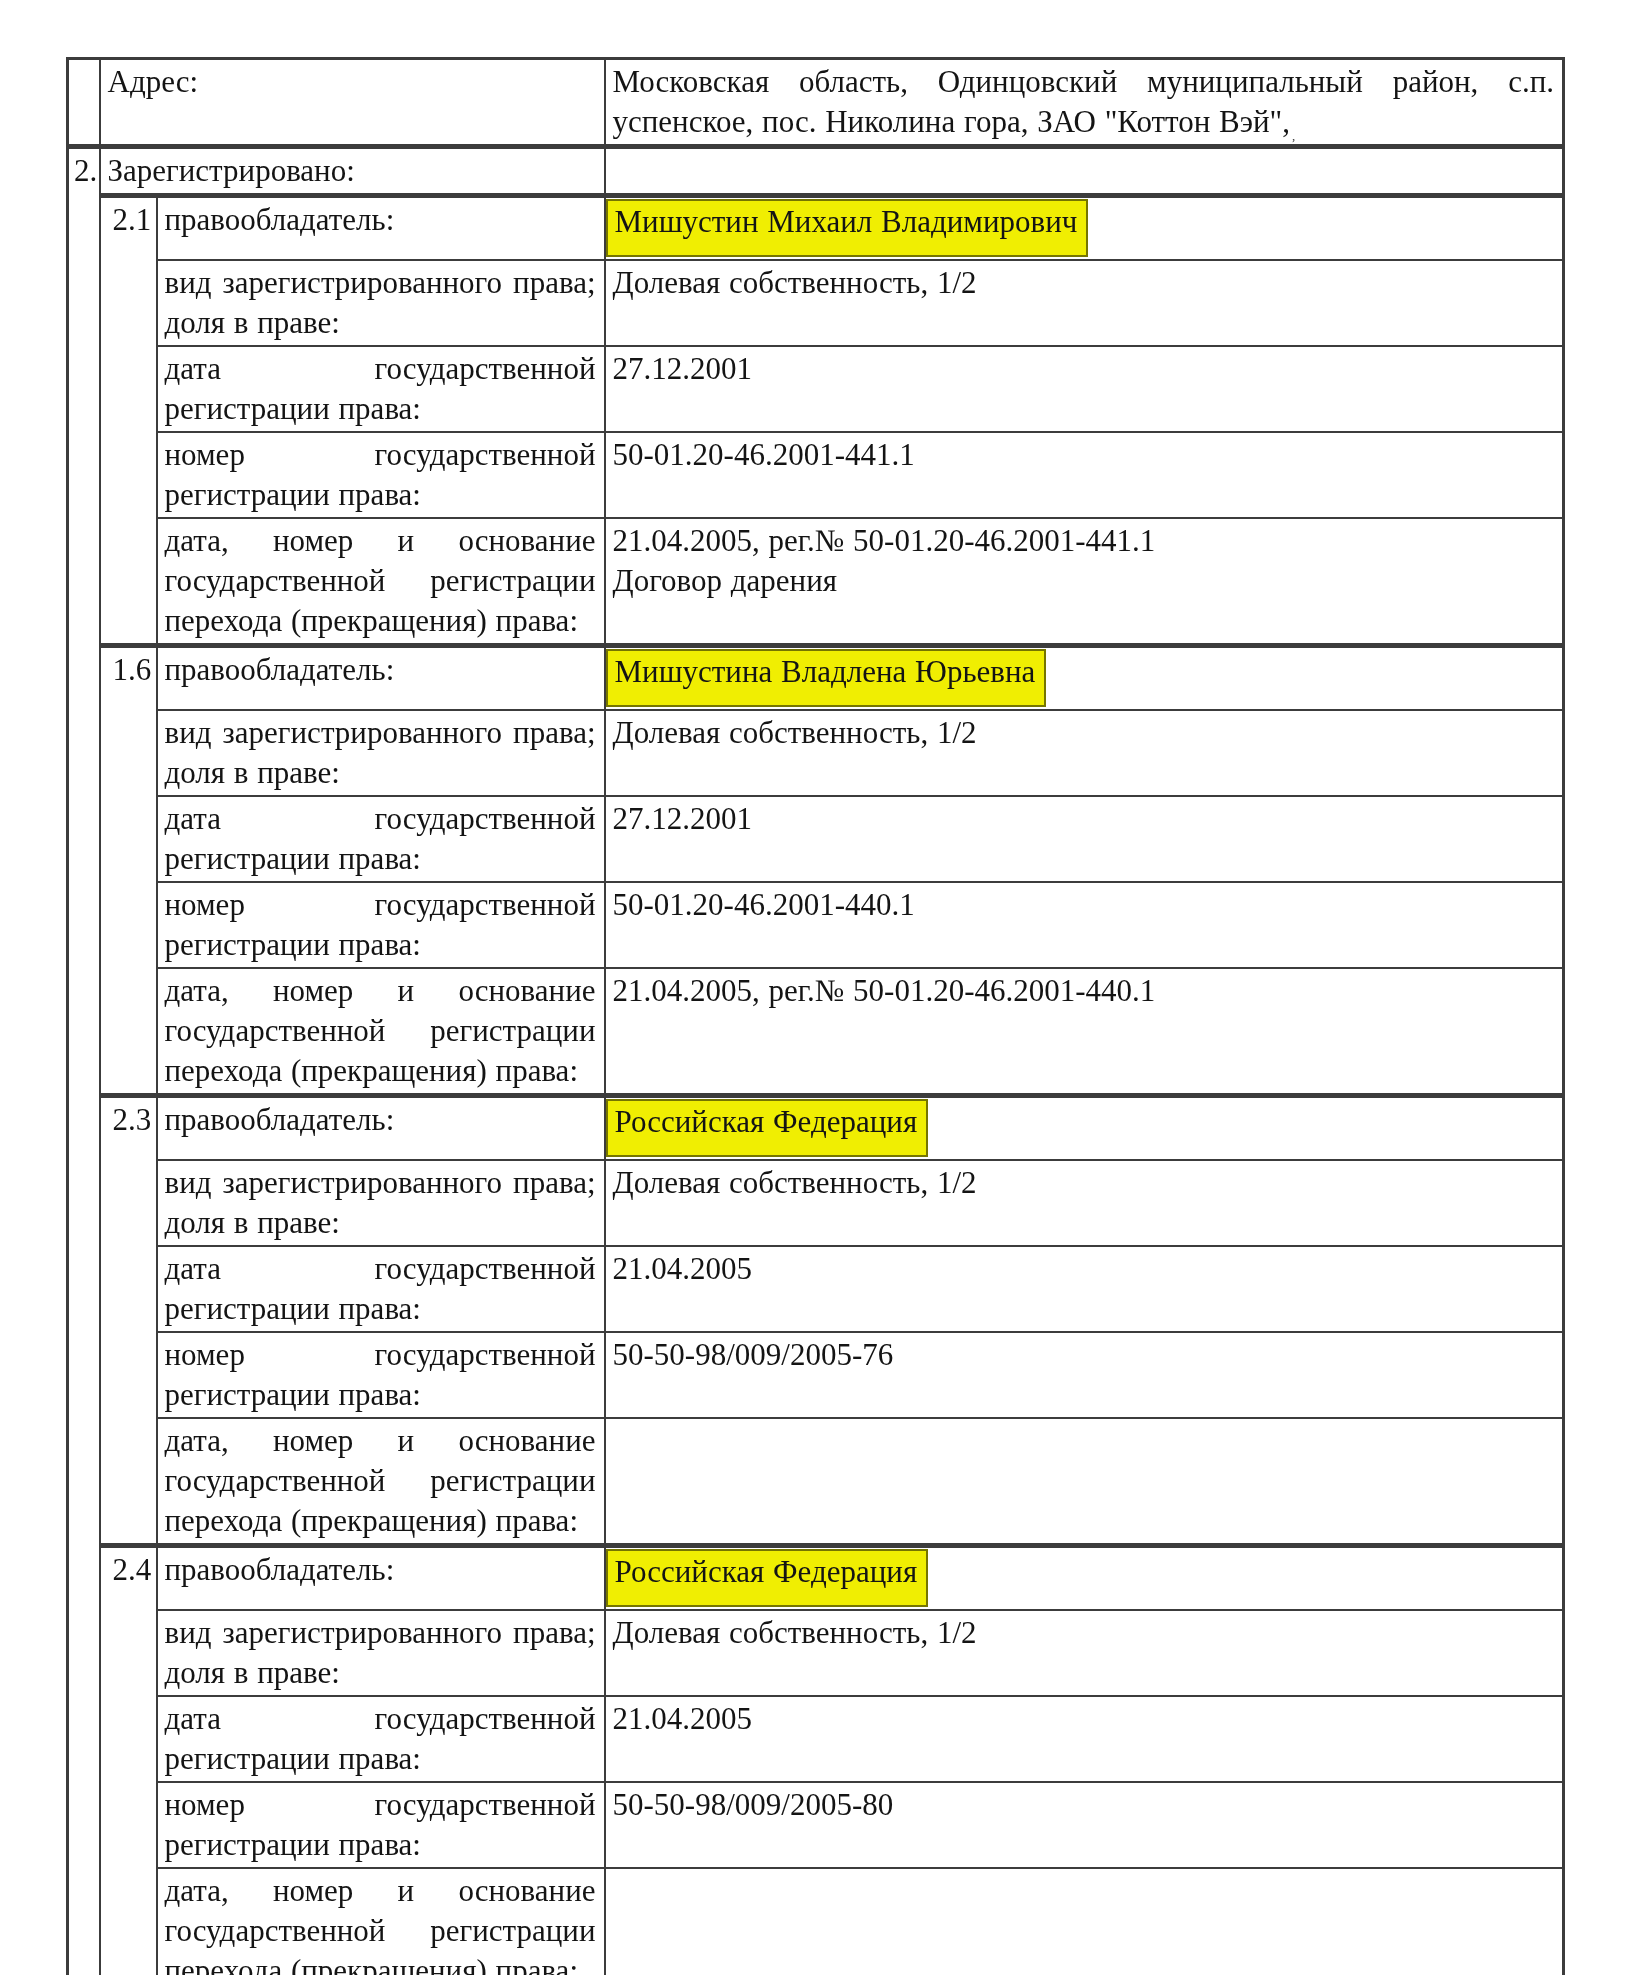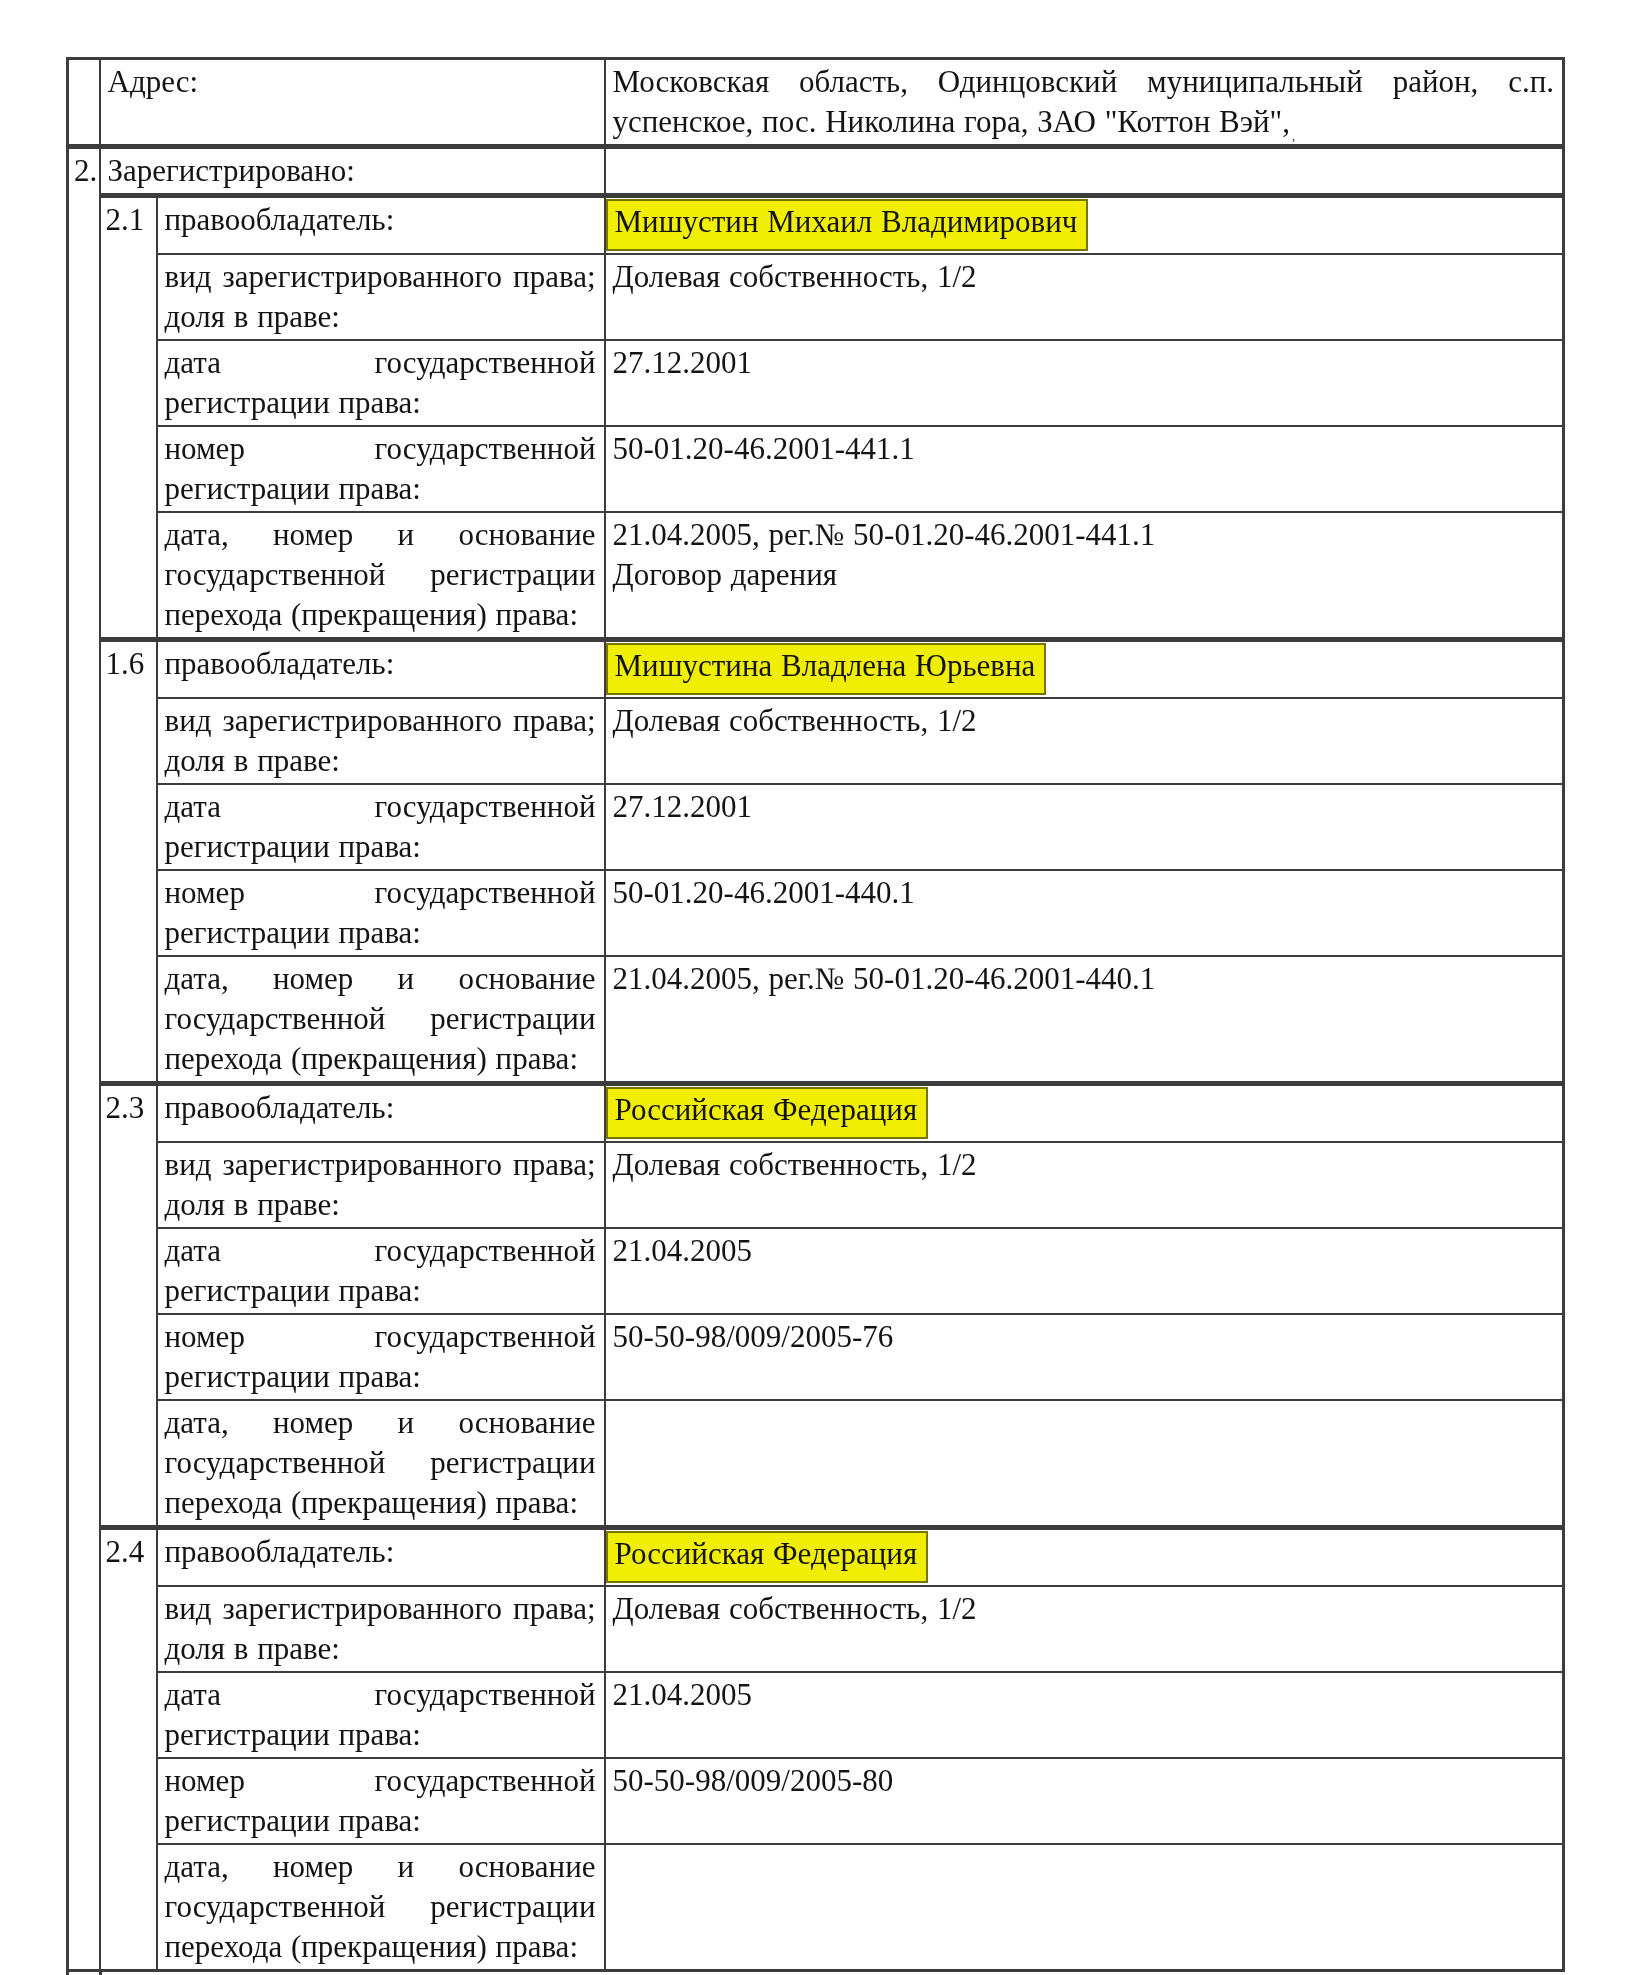--- a/index.html
+++ b/index.html
@@ -14,37 +14,37 @@
     border:3px solid #3c3c3c;
   }
   td{
     border:2px solid #3c3c3c;vertical-align:top;
     padding:2px 8px 2px 7px;
     font-size:31px;line-height:40px;
     overflow:hidden;word-spacing:1px;
   }
   tr.thick > td{border-top-width:5px;}
   td.num{padding-left:5px;padding-right:3px;}
-  td.subnum{padding-left:5px;padding-right:2px;}
+  td.subnum{padding-left:12px;padding-right:2px;}
   td.lbl{text-align:justify;}
   td.val{text-align:left;white-space:pre-line;}
   td.just{text-align:justify;white-space:normal;}
   
   tr.rh-addr   > td{height:80px;}
   tr.rh-reg    > td{height:40px;}
   tr.rh-holder > td{height:44px;}
   tr.rh-vid    > td{height:75px;margin-top:40px;}
   tr.rh-date   > td{height:79px;}
   tr.rh-num    > td{height:76px;}
   tr.rh-last   > td{height:120px;}
   
   td.hval{padding-top:1px;padding-left:0;}
   .hl{
     display:inline-block;background:#f0ee02;border:2px solid #757500;
-    padding:0 9px 6px 7px;line-height:42px;margin-left:0;
+    padding:0 9px 12px 7px;line-height:42px;margin-left:0;
   }
   .hl:empty{display:none;}
   .mark{font-size:13px;line-height:13px;vertical-align:-8px;color:#3a3a3a;margin-left:2px;}
   
   .stub{position:absolute;top:100%;margin-top:-2px;width:3px;height:14px;background:#3c3c3c;}
   .stub-outer{left:0;}
   .stub-col{left:33px;}
 </style>
 </head>
 <body>

